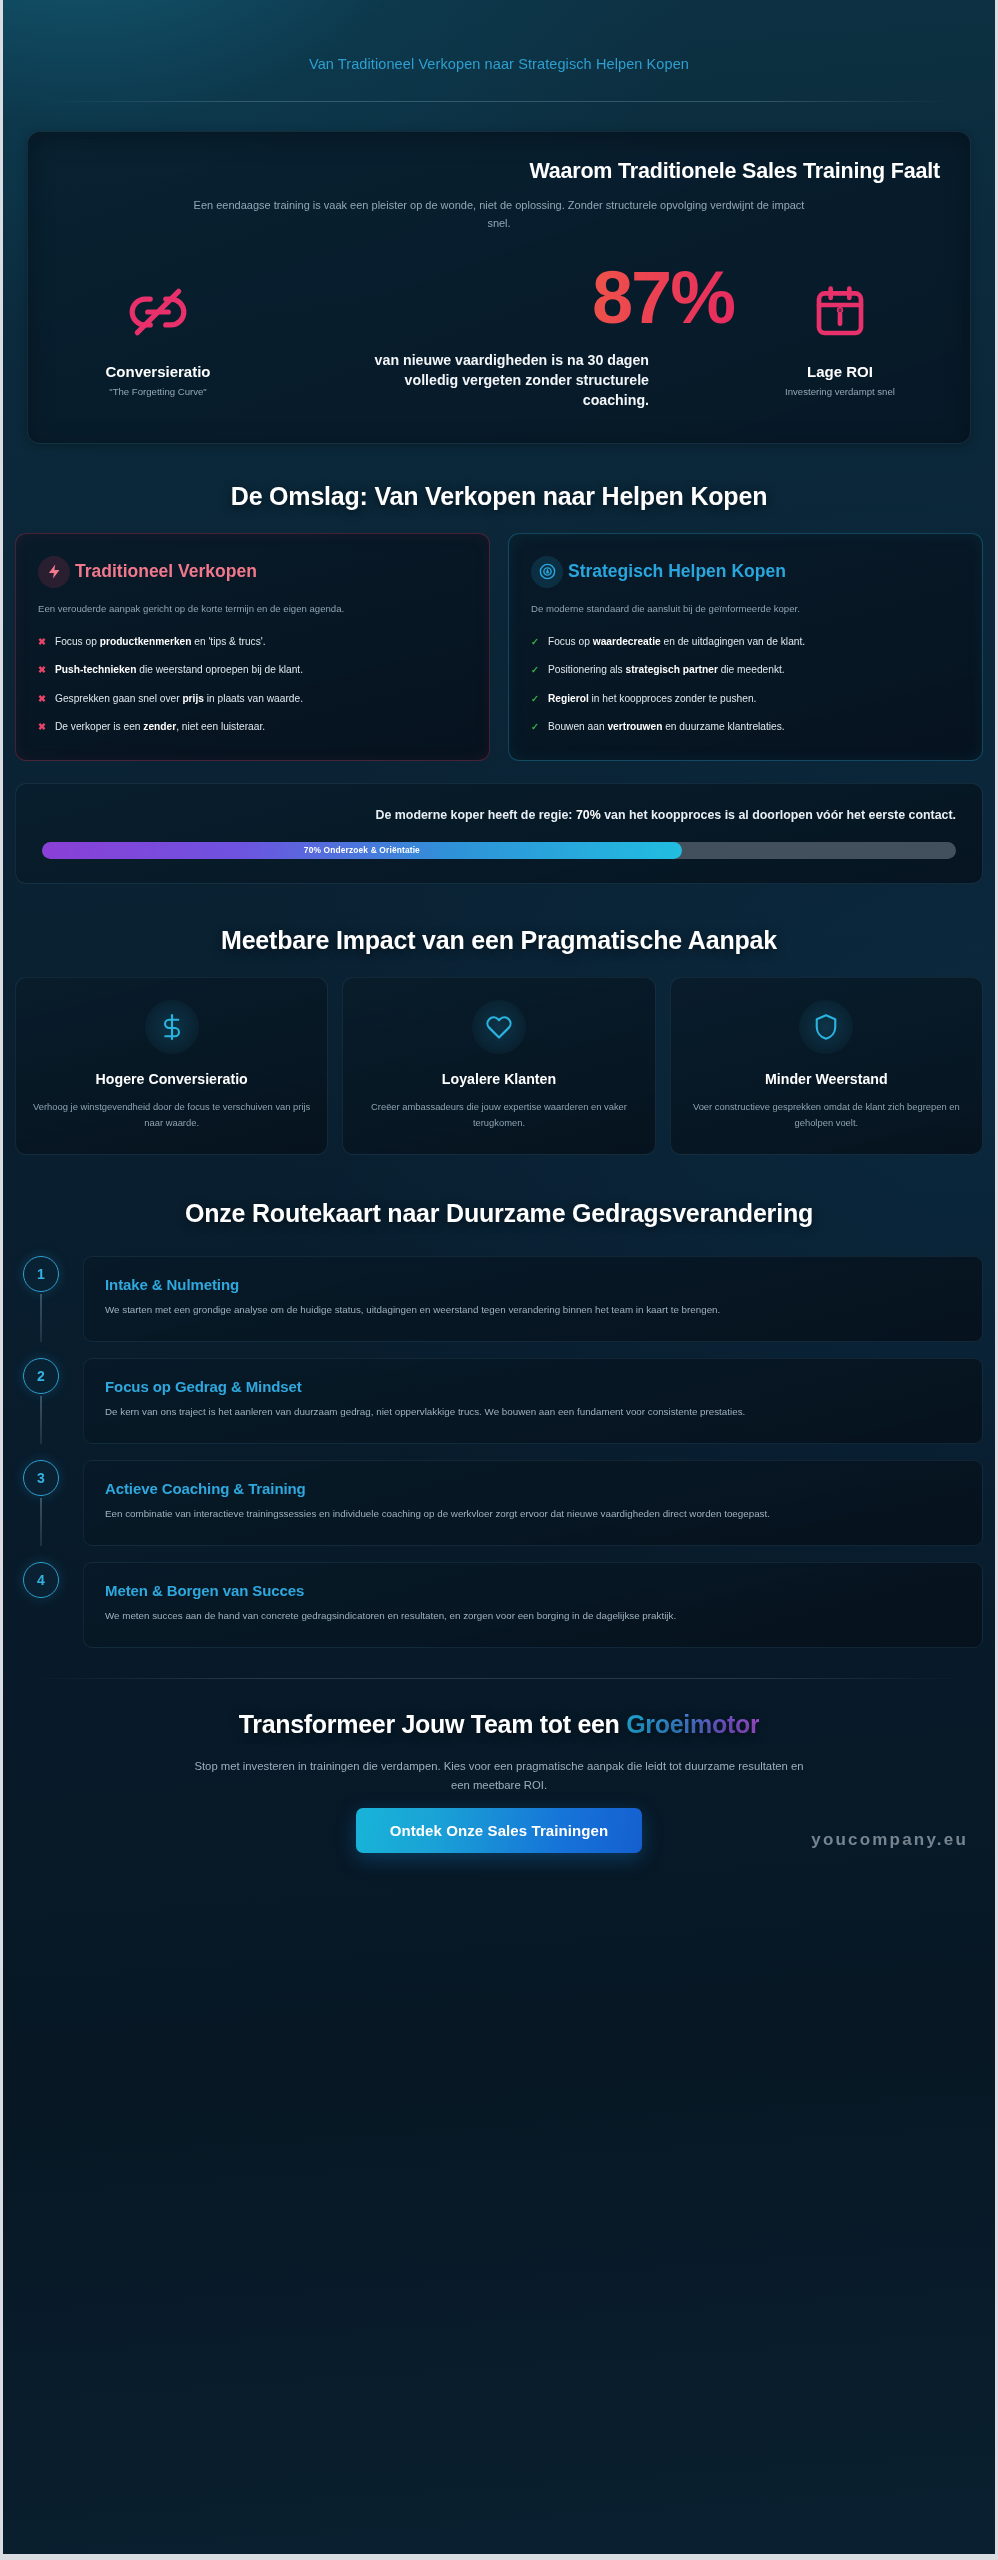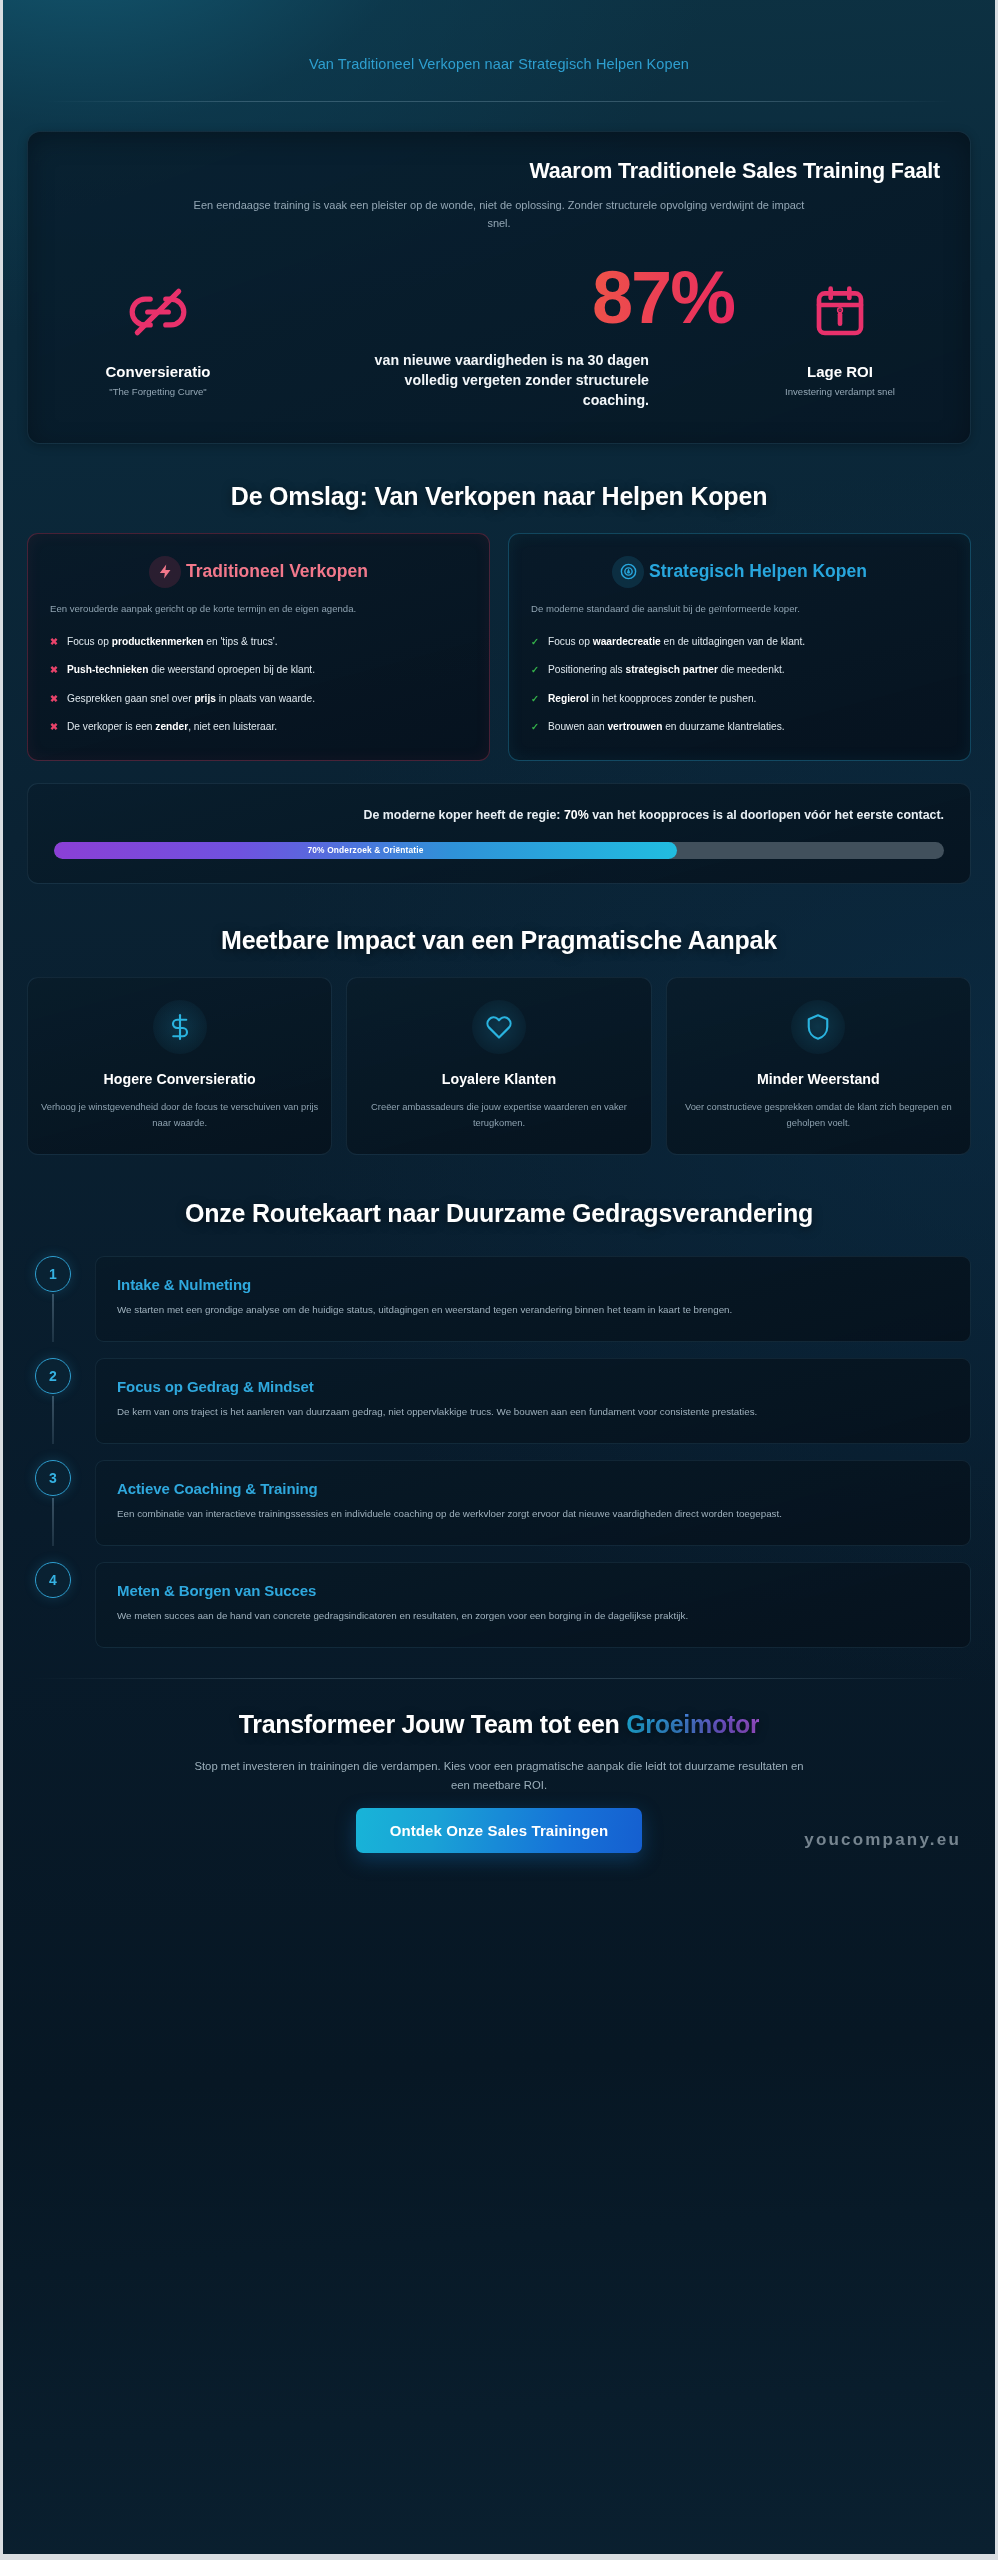--- a/index.html
+++ b/index.html
@@ -42,21 +42,21 @@
     color: #2e9fd0;
     letter-spacing: .1px;
   }
   .hr-rule {
     margin: 29px 42px 0;
     height: 1px;
     background: linear-gradient(90deg, rgba(255,255,255,0) 0%, rgba(140,175,195,.30) 22%, rgba(140,175,195,.30) 78%, rgba(255,255,255,0) 100%);
   }
 
   
-  .section { padding: 0 24px; }
+  .section { padding: 0 12px; }
   .section-title {
     text-align: center;
     font-size: 25px;
     font-weight: bold;
     color: #ffffff;
     text-shadow: 0 2px 10px rgba(0,0,0,.5);
     letter-spacing: -.2px;
   }
 
   
@@ -129,21 +129,21 @@
     margin-top: 22px;
   }
   .cmp-card {
     flex: 1;
     border-radius: 11px;
     padding: 22px 22px 24px;
     background: linear-gradient(165deg, rgba(9,26,40,.92), rgba(6,18,30,.96));
   }
   .cmp-card.bad  { border: 1px solid rgba(226,62,98,.30); box-shadow: 0 0 16px rgba(226,62,98,.07) inset; }
   .cmp-card.good { border: 1px solid rgba(40,160,205,.36); box-shadow: 0 0 16px rgba(40,160,205,.08) inset; }
-  .cmp-head { display: flex; align-items: center; gap: 5px; justify-content: center; }
+  .cmp-head { display: flex; align-items: center; gap: 5px; }
   .cmp-badge {
     flex: none;
     width: 32px; height: 32px;
     border-radius: 50%;
     display: flex; align-items: center; justify-content: center;
   }
   .cmp-badge.bad  { background: rgba(226,62,98,.16); }
   .cmp-badge.good { background: rgba(40,160,205,.16); }
   .cmp-title { font-size: 17.5px; font-weight: bold; line-height: 1.18; }
   .cmp-title.bad  { color: #f2788b; }
@@ -325,21 +325,21 @@
     font-size: 15px;
     font-weight: bold;
     color: #ffffff;
     letter-spacing: .1px;
     cursor: pointer;
     background: linear-gradient(100deg, #18b4d8 0%, #1aa2d6 28%, #1673d8 72%, #155fd0 100%);
     box-shadow: 0 6px 20px rgba(20,120,200,.34);
   }
   .brand {
     position: absolute;
-    right: 34px;
+    right: 27px;
     bottom: 3px;
     font-size: 17px;
     font-weight: bold;
     letter-spacing: 2.2px;
     color: rgba(185,198,208,.62);
   }
 </style>
 </head>
 <body>
 

